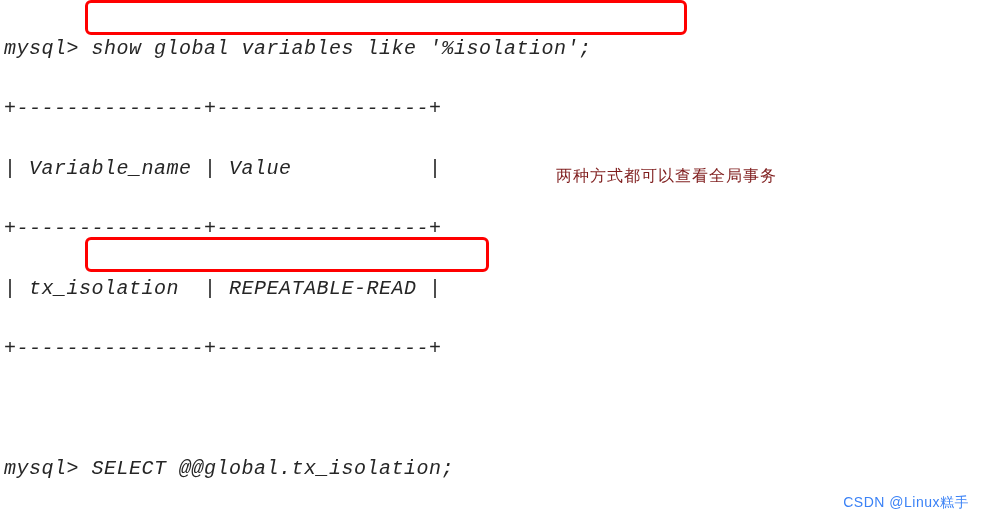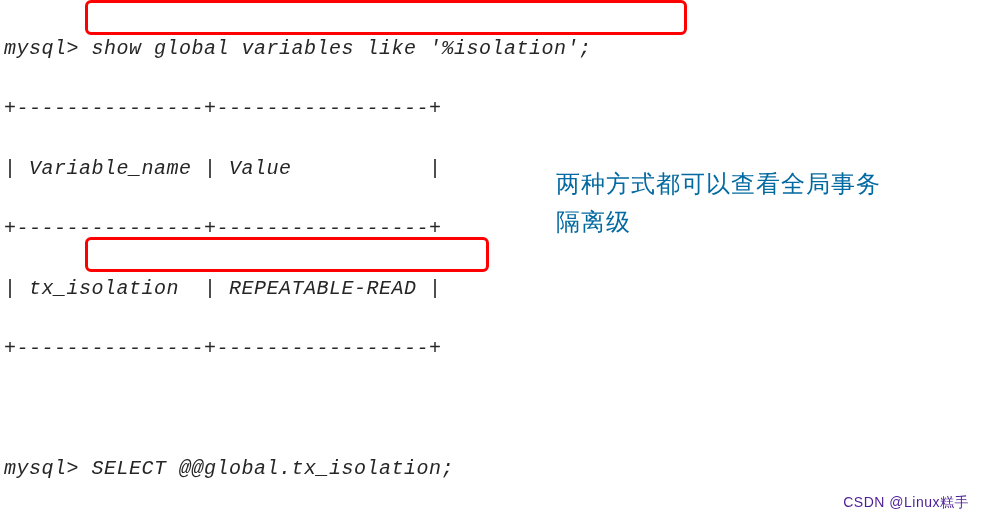--- a/index.html
+++ b/index.html
@@ -41,36 +41,36 @@
       height: 35px;
     }
     .box2 {
       top: 237px;
       left: 85px;
       width: 404px;
       height: 35px;
     }
     .annotation {
       position: absolute;
-      color: #0369a1;
-      font-family: Liberation Serif, serif;
-      font-size: 24px;
+      color: #7f1d1d;
+      font-family: Liberation Mono, monospace;
+      font-size: 16px;
       line-height: 1.6;
       letter-spacing: 1px;
     }
     .annot1 {
       top: 165px;
       left: 556px;
       font-weight: 400;
     }
     .watermark {
       position: absolute;
       bottom: 6px;
       right: 12px;
-      color: #4c1d95;
+      color: #3b82f6;
       font-family: "Microsoft YaHei", sans-serif;
       font-size: 14px;
       letter-spacing: 0.5px;
     }
   </style>
 </head>
 <body>
 
 <div class="terminal">
 <span class="line"><span>mysql&gt;</span> <span>show global variables like '%isolation';</span></span>
@@ -89,16 +89,15 @@
 
 
 
 </div>
 
 <div class="highlight-box box1"></div>
 <div class="highlight-box box2"></div>
 
 <div class="annotation annot1">
   <div>两种方式都可以查看全局事务</div>
-  <div>隔离级</div>
 </div>
 
 <div class="watermark">CSDN @Linux糕手</div>
 
 </body></html>

